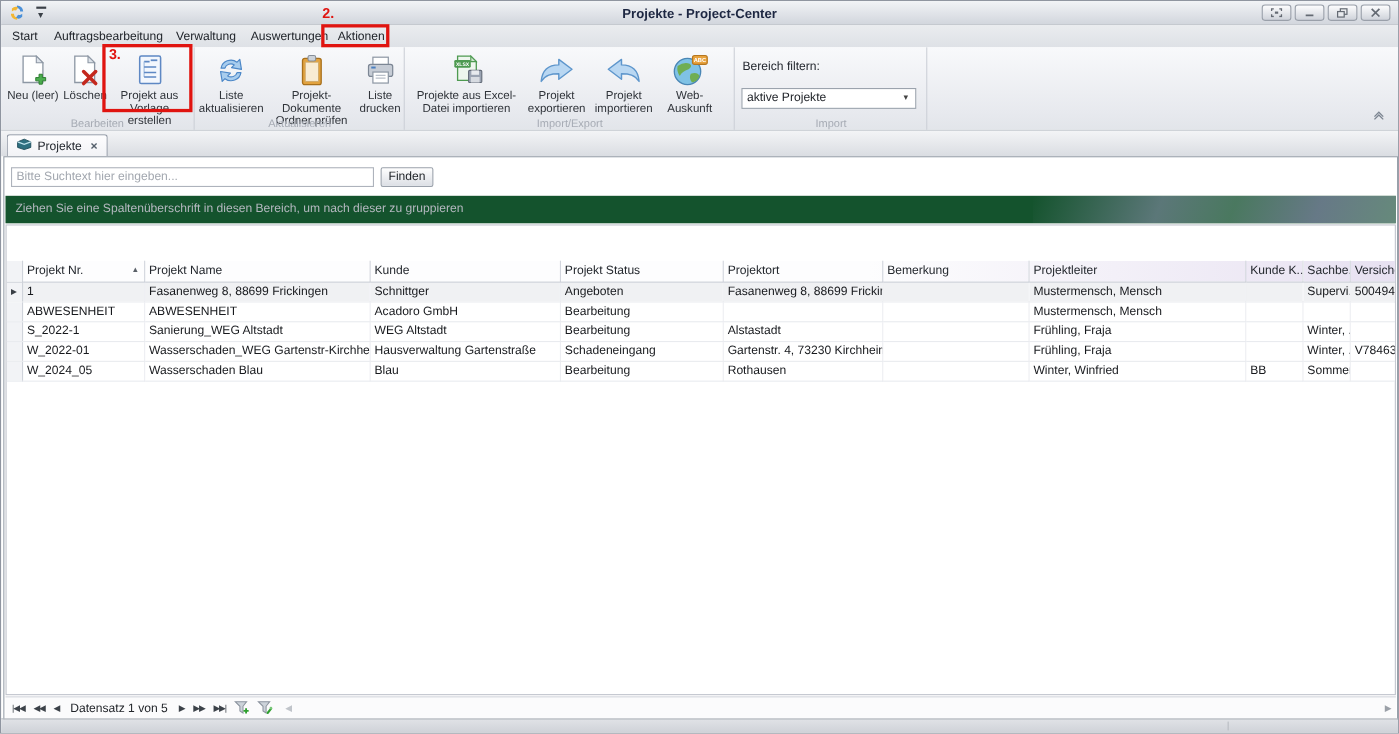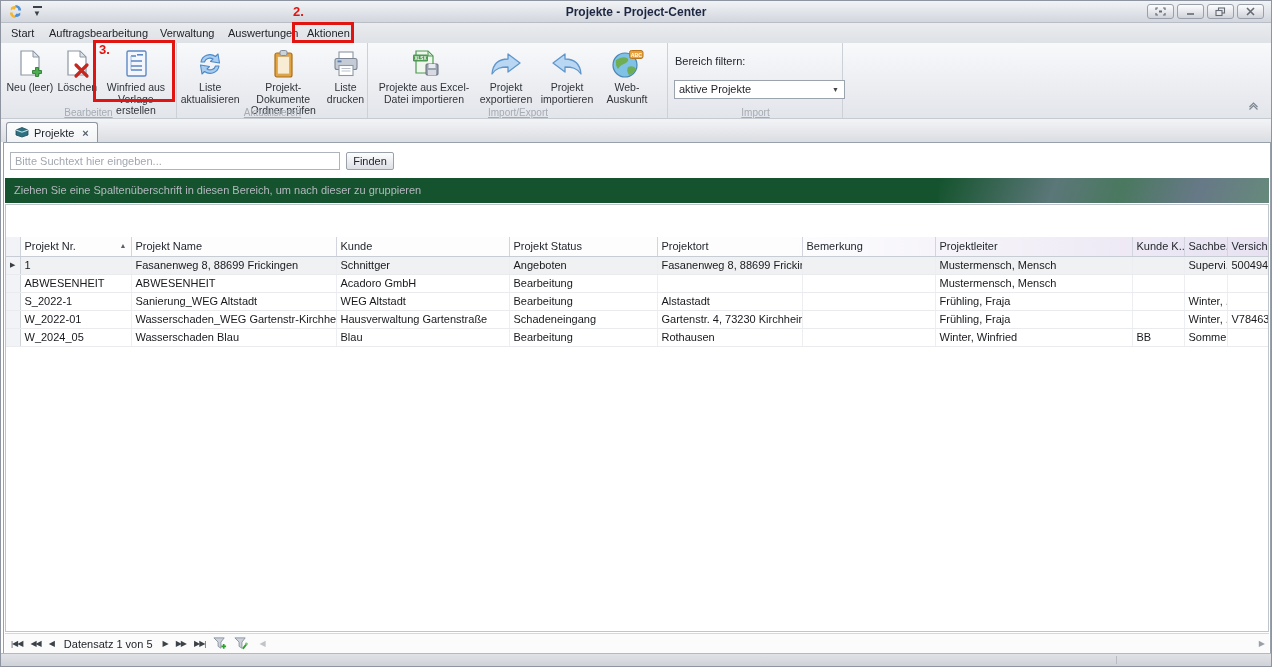--- a/index.html
+++ b/index.html
@@ -19,27 +19,27 @@
 
   
   .menubar { position:absolute; top:22px; left:0; right:0; height:20px;
     background:linear-gradient(#eaecef,#dee1e6); }
   .menu-item { position:absolute; top:3px; font-size:11px; color:#20242a; padding:1px 4px; cursor:default; }
 
   
   .ribbon { position:absolute; top:42px; left:0; right:0; height:76px;
     background:linear-gradient(#f8f9fb,#e7e9ee 80%,#e2e5ea); border-bottom:1px solid #c6cad1; }
   .rgroup { position:absolute; top:0; height:75px; border-right:1px solid #ccd0d7; }
-  .rgroup-label { position:absolute; bottom:0; left:0; right:0; text-align:center; font-size:10px; color:#a6abb4;text-decoration:underline; }
+  .rgroup-label { position:absolute; bottom:0; left:0; right:0; text-align:center; font-size:10px; color:#a6abb4; }
   .rbtns { display:flex; align-items:flex-start; padding:3px 2px 0 2px; }
   .rbtn { display:flex; flex-direction:column; align-items:center; text-align:center;
     font-size:10.5px; color:#30343a; line-height:11.5px; padding-top:2px; border-radius:2px; }
   .rbtn .ric { height:32px; display:flex; align-items:center; justify-content:center; margin-bottom:2px; }
   .filter-caption { position:absolute; left:6px; top:12px; font-size:11px; color:#23272e; }
-  .combo { position:absolute; left:5px; top:37px; width:171px; height:19px; background:#fff;
+  .combo { position:absolute; left:5px; top:37px; width:159px; height:19px; background:#fff;
     border:1px solid #9ba3ad; font-size:11px; color:#1d2026; line-height:17px; padding-left:4px; }
   .combo .arrow { position:absolute; right:1px; top:1px; bottom:1px; width:15px;
     display:flex; align-items:center; justify-content:center; font-size:7px; color:#444; }
   .ribbon-collapse { position:absolute; right:12px; bottom:3px; }
 
   
   .tabbar { position:absolute; top:118px; left:0; right:0; height:23px;
     background:linear-gradient(#f3f4f6,#dadde2); }
   .tab { position:absolute; left:5px; bottom:0; height:20px; display:flex; align-items:center; gap:5px;
     padding:0 8px; background:linear-gradient(#fdfdfe,#f2f3f6); border:1px solid #8e96a2; border-bottom:none;
@@ -171,21 +171,21 @@
         <div class="rbtn" style="width:78px">
           <span class="ric">
             <svg width="28" height="30" viewBox="0 0 28 30">
               <rect x="5" y="2" width="19" height="25" rx="1.5" fill="#f3f7fd" stroke="#5e88c4" stroke-width="1.4"></rect>
               <path d="M9 7 h5" stroke="#5e88c4" stroke-width="1.6"></path>
               <path d="M9 7 v14" stroke="#9db9de" stroke-width="1"></path>
               <path d="M9 12 h3 M12 12 h8 M9 17 h3 M12 17 h8 M9 21 h3 M12 21 h8" stroke="#5e88c4" stroke-width="1.4"></path>
               <rect x="15" y="5" width="6" height="1.6" fill="#5e88c4"></rect>
             </svg>
           </span>
-          <span>Winfried aus Vorlage erstellen</span>
+          <span>Projekt aus Vorlage erstellen</span>
         </div>
       </div>
       <div class="rgroup-label">Bearbeiten</div>
     </div>
 
     <div class="rgroup" style="left:177px;width:190px">
       <div class="rbtns">
         <div class="rbtn" style="width:62px">
           <span class="ric">
             <svg width="32" height="30" viewBox="0 0 32 30">

